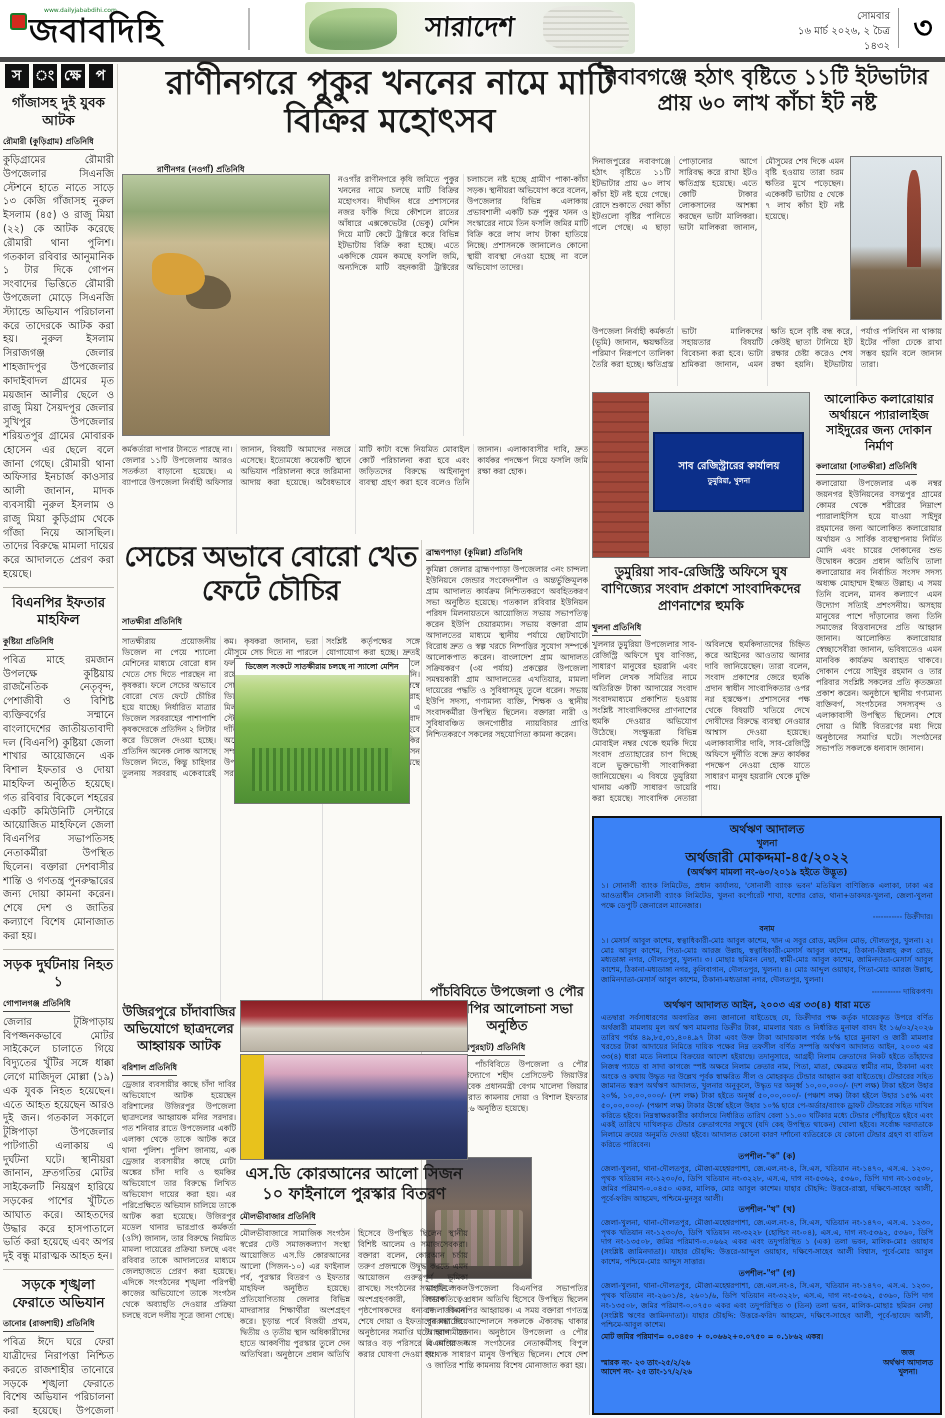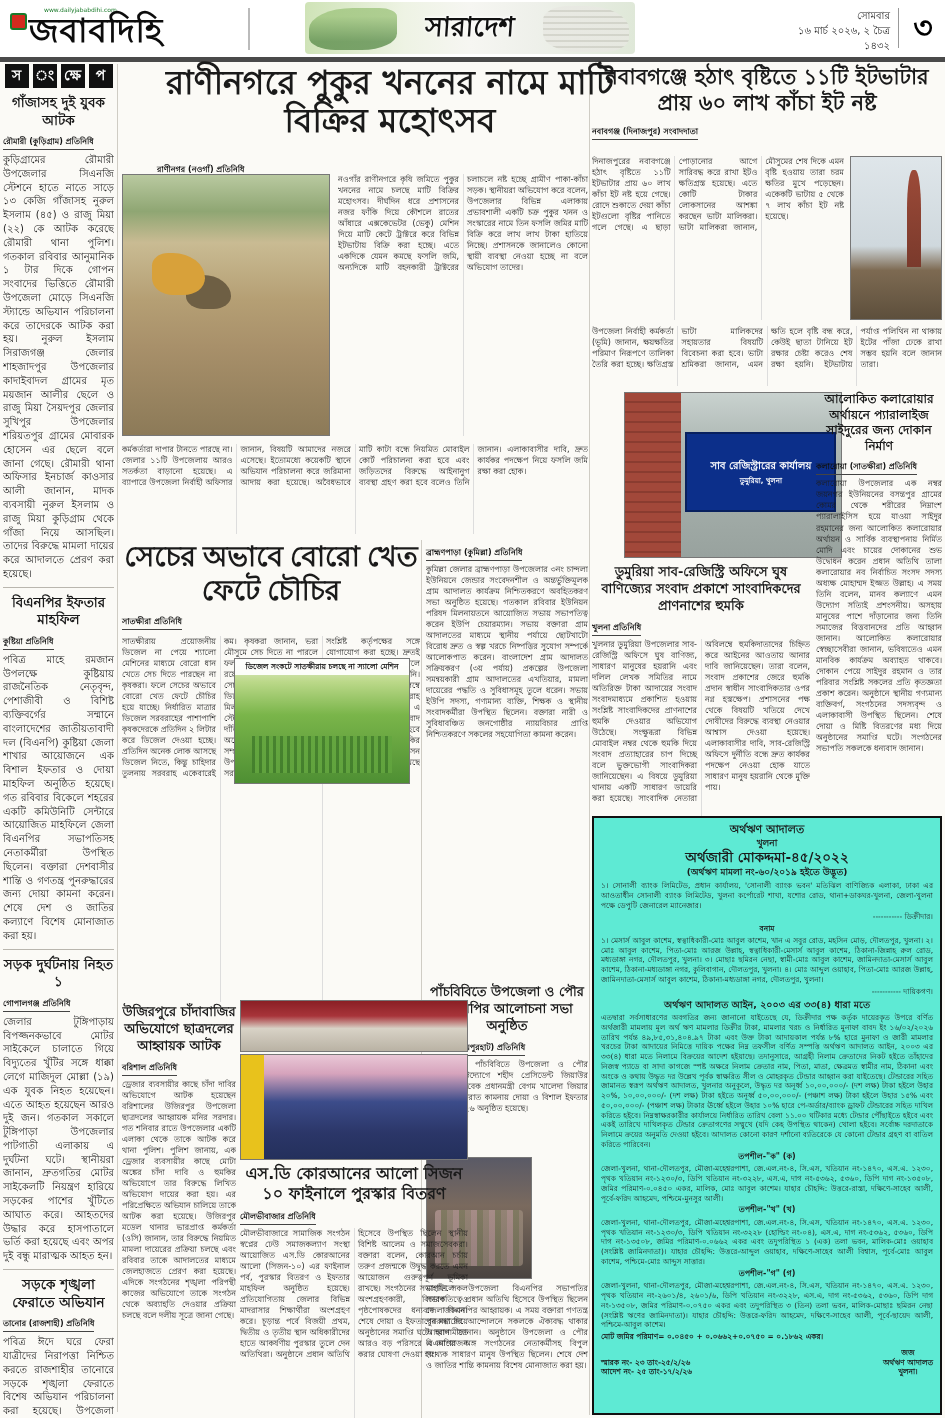--- a/index.html
+++ b/index.html
@@ -66,21 +66,21 @@
   .caption-strip{position:absolute;left:0;top:0;width:100%;background:rgba(255,255,255,.92);
       color:#111;font-size:7.5px;font-weight:700;text-align:center;padding:2px 1px;box-sizing:border-box;}
   
   #briefs{left:3px;top:64px;width:115px;height:1348px;border-right:1px solid #cfccc4;padding-right:3px;box-sizing:border-box;}
   #briefs-header{display:flex;gap:4px;justify-content:center;margin-bottom:6px;}
   .brief-letter{width:24px;height:24px;background:#111;color:#fff;font-size:14px;font-weight:900;
       display:flex;align-items:center;justify-content:center;}
   .brief{border-bottom:1px solid #b9b6ae;padding-bottom:6px;margin-bottom:6px;}
   .brief .body{font-size:10px;}
   
-  #notice{left:592px;top:816px;width:350px;height:599px;border:2px solid #111;background:#5eead4;
+  #notice{left:592px;top:816px;width:350px;height:599px;border:2px solid #111;background:#3b82f6;
       box-sizing:border-box;padding:5px 7px;font-size:7.4px;line-height:1.32;text-align:justify;}
   #notice .c{text-align:center;}
   #notice .t1{font-size:11px;font-weight:900;}
   #notice .t2{font-size:9px;font-weight:700;}
   #notice .case{font-size:13.5px;font-weight:900;}
   #notice .sub{font-size:9px;font-weight:700;}
   #notice .big{font-size:15px;font-weight:900;text-decoration:underline;}
   #notice .law{font-size:9.5px;font-weight:900;}
   #notice .r{text-align:right;}
   #notice .sched{text-align:center;font-weight:900;font-size:8px;}
@@ -146,27 +146,26 @@
   <div class="abs" style="left:122px;top:64px;width:466px;height:472px;padding-left:35px;">
     <h1 class="hl-xl">রাণীনগরে পুকুর খননের নামে মাটি বিক্রির মহোৎসব</h1>
     <div style="margin-top:17px;"><span class="byline">রাণীনগর (নওগাঁ) প্রতিনিধি</span></div>
     <div class="photo ph-pond abs" style="left:0;top:110px;width:208px;height:262px;"></div>
     <div class="body cols2 abs" style="left:216px;top:110px;width:250px;height:262px;">নওগাঁর রাণীনগরে কৃষি জমিতে পুকুর খননের নামে চলছে মাটি বিক্রির মহোৎসব। দীর্ঘদিন ধরে প্রশাসনের নজর ফাঁকি দিয়ে কৌশলে রাতের আঁধারে এক্সকেভেটর (ভেকু) মেশিন দিয়ে মাটি কেটে ট্রাক্টরে করে বিভিন্ন ইটভাটায় বিক্রি করা হচ্ছে। এতে একদিকে যেমন কমছে ফসলি জমি, অন্যদিকে মাটি বহনকারী ট্রাক্টরের চলাচলে নষ্ট হচ্ছে গ্রামীণ পাকা-কাঁচা সড়ক। স্থানীয়রা অভিযোগ করে বলেন, উপজেলার বিভিন্ন এলাকায় প্রভাবশালী একটি চক্র পুকুর খনন ও সংস্কারের নামে তিন ফসলি জমির মাটি বিক্রি করে লাখ লাখ টাকা হাতিয়ে নিচ্ছে। প্রশাসনকে জানালেও কোনো স্থায়ী ব্যবস্থা নেওয়া হচ্ছে না বলে অভিযোগ তাদের।</div>
     <div class="body cols4 abs" style="left:0;top:380px;width:466px;height:90px;">কর্মকর্তারা দাপার টানতে পারছে না। জেলার ১১টি উপজেলায় আরও সতর্কতা বাড়ানো হয়েছে। এ ব্যাপারে উপজেলা নির্বাহী অফিসার জানান, বিষয়টি আমাদের নজরে এসেছে। ইতোমধ্যে কয়েকটি স্থানে অভিযান পরিচালনা করে জরিমানা আদায় করা হয়েছে। অবৈধভাবে মাটি কাটা বন্ধে নিয়মিত মোবাইল কোর্ট পরিচালনা করা হবে এবং জড়িতদের বিরুদ্ধে আইনানুগ ব্যবস্থা গ্রহণ করা হবে বলেও তিনি জানান। এলাকাবাসীর দাবি, দ্রুত কার্যকর পদক্ষেপ নিয়ে ফসলি জমি রক্ষা করা হোক।</div>
   </div>
 
   <div class="abs" style="left:592px;top:64px;width:350px;height:324px;">
     <h2 class="hl-lg">নবাবগঞ্জে হঠাৎ বৃষ্টিতে ১১টি ইটভাটার প্রায় ৬০ লাখ কাঁচা ইট নষ্ট</h2>
-    <div style="margin-top:2px;"><span class="byline">নবাবগঞ্জ (দিনাজপুর) সংবাদদাতা</span></div>
     <div class="body cols3 abs" style="left:0;top:92px;width:252px;height:164px;">দিনাজপুরের নবাবগঞ্জে হঠাৎ বৃষ্টিতে ১১টি ইটভাটার প্রায় ৬০ লাখ কাঁচা ইট নষ্ট হয়ে গেছে। রোদে শুকাতে দেয়া কাঁচা ইটগুলো বৃষ্টির পানিতে গলে গেছে। এ ছাড়া পোড়ানোর আগে সারিবদ্ধ করে রাখা ইটও ক্ষতিগ্রস্ত হয়েছে। এতে কোটি টাকার লোকসানের আশঙ্কা করছেন ভাটা মালিকরা। ভাটা মালিকরা জানান, মৌসুমের শেষ দিকে এমন বৃষ্টি হওয়ায় তারা চরম ক্ষতির মুখে পড়েছেন। একেকটি ভাটায় ৫ থেকে ৭ লাখ কাঁচা ইট নষ্ট হয়েছে।</div>
     <div class="photo ph-kiln abs" style="left:258px;top:92px;width:92px;height:164px;"></div>
     <div class="body cols4 abs" style="left:0;top:262px;width:350px;height:60px;">উপজেলা নির্বাহী কর্মকর্তা (ভূমি) জানান, ক্ষয়ক্ষতির পরিমাণ নিরূপণে তালিকা তৈরি করা হচ্ছে। ক্ষতিগ্রস্ত ভাটা মালিকদের সহায়তার বিষয়টি বিবেচনা করা হবে। ভাটা শ্রমিকরা জানান, এমন ক্ষতি হলে বৃষ্টি বন্ধ করে, কেউই ছাতা টানিয়ে ইট রক্ষার চেষ্টা করেও শেষ রক্ষা হয়নি। ইটভাটায় পর্যাপ্ত পলিথিন না থাকায় ইটের পাঁজা ঢেকে রাখা সম্ভব হয়নি বলে জানান তারা।</div>
   </div>
 
-  <div class="photo ph-subreg abs" style="left:592px;top:392px;width:218px;height:166px;margin-left:32px;">
+  <div class="photo ph-subreg abs" style="left:592px;top:392px;width:218px;height:166px;">
     <div class="brick"></div>
     <div class="sign">
       <div style="font-size:10px;">সাব রেজিস্ট্রারের কার্যালয়</div>
       <div style="font-size:7px;">ডুমুরিয়া, খুলনা</div>
     </div>
   </div>
 
   <div class="abs" style="left:592px;top:564px;width:218px;height:248px;">
     <h3 class="hl-sm">ডুমুরিয়া সাব-রেজিস্ট্রি অফিসে ঘুষ বাণিজ্যের সংবাদ প্রকাশে সাংবাদিকদের প্রাণনাশের হুমকি</h3>
     <div><span class="byline">খুলনা প্রতিনিধি</span></div>
@@ -176,21 +175,21 @@
   <div class="abs" style="left:816px;top:392px;width:126px;height:420px;">
     <h3 style="font-size:12px;line-height:1.3;text-align:center;">আলোকিত কলারোয়ার অর্থায়নে প্যারালাইজ সাইদুরের জন্য দোকান নির্মাণ</h3>
     <div><span class="byline">কলারোয়া (সাতক্ষীরা) প্রতিনিধি</span></div>
     <div class="body" style="height:348px;">কলারোয়া উপজেলার এক নম্বর জয়নগর ইউনিয়নের বসন্তপুর গ্রামের কোমর থেকে শরীরের নিম্নাংশ প্যারালাইসিস হয়ে যাওয়া সাইদুর রহমানের জন্য আলোকিত কলারোয়ার অর্থায়ন ও সার্বিক ব্যবস্থাপনায় নির্মিত মোদি এবং চায়ের দোকানের শুভ উদ্বোধন করেন প্রধান অতিথি তালা কলারোয়ার নব নির্বাচিত সংসদ সদস্য অধ্যক্ষ মোহাম্মদ ইজ্জত উল্লাহ। এ সময় তিনি বলেন, মানব কল্যাণে এমন উদ্যোগ সত্যিই প্রশংসনীয়। অসহায় মানুষের পাশে দাঁড়ানোর জন্য তিনি সমাজের বিত্তবানদের প্রতি আহ্বান জানান। আলোকিত কলারোয়ার স্বেচ্ছাসেবীরা জানান, ভবিষ্যতেও এমন মানবিক কার্যক্রম অব্যাহত থাকবে। দোকান পেয়ে সাইদুর রহমান ও তার পরিবার সংশ্লিষ্ট সকলের প্রতি কৃতজ্ঞতা প্রকাশ করেন। অনুষ্ঠানে স্থানীয় গণ্যমান্য ব্যক্তিবর্গ, সংগঠনের সদস্যবৃন্দ ও এলাকাবাসী উপস্থিত ছিলেন। শেষে দোয়া ও মিষ্টি বিতরণের মধ্য দিয়ে অনুষ্ঠানের সমাপ্তি ঘটে। সংগঠনের সভাপতি সকলকে ধন্যবাদ জানান।</div>
   </div>
 
   <div class="abs" style="left:122px;top:540px;width:298px;height:462px;">
     <h2 style="font-size:28px;line-height:1.2;text-align:center;font-weight:900;font-family:Liberation Serif, serif;">সেচের অভাবে বোরো খেত ফেটে চৌচির</h2>
     <div style="margin-top:2px;"><span class="byline">সাতক্ষীরা প্রতিনিধি</span></div>
     <div class="body cols3 abs" style="left:0;top:96px;width:298px;height:366px;">সাতক্ষীরায় প্রয়োজনীয় ডিজেল না পেয়ে শ্যালো মেশিনের মাধ্যমে বোরো ধান খেতে সেচ দিতে পারছেন না কৃষকরা। ফলে সেচের অভাবে বোরো খেত ফেটে চৌচির হয়ে যাচ্ছে। নির্ধারিত মাত্রার ডিজেল সরবরাহের পাশাপাশি কৃষকদেরকে প্রতিদিন ২ লিটার করে ডিজেল দেওয়া হচ্ছে। প্রতিদিন অনেক লোক আসছে ডিজেল নিতে, কিন্তু চাহিদার তুলনায় সরবরাহ একেবারেই কম। কৃষকরা জানান, ভরা মৌসুমে সেচ দিতে না পারলে ফলন বিপর্যয়ের আশঙ্কা রয়েছে। এক বিঘা জমিতে সেচ দিতে প্রায় ১০ লিটার ডিজেল প্রয়োজন হলেও মিলছে মাত্র ২ লিটার। ফিলিং স্টেশনগুলোতে দীর্ঘ লাইনে দাঁড়িয়েও ডিজেল পাচ্ছেন না অনেকে। এ বিষয়ে জেলা কৃষি সম্প্রসারণ অধিদপ্তরের উপপরিচালক বলেন, ডিজেল সরবরাহ স্বাভাবিক রাখতে সংশ্লিষ্ট কর্তৃপক্ষের সঙ্গে যোগাযোগ করা হচ্ছে। দ্রুতই এ সংকট কেটে যাবে বলে আশা প্রকাশ করেন তিনি। তবে কৃষকদের দাবি, অবিলম্বে পর্যাপ্ত ডিজেল সরবরাহ নিশ্চিত করা না হলে এ মৌসুমে বোরো আবাদ মারাত্মকভাবে ক্ষতিগ্রস্ত হবে এবং খাদ্য নিরাপত্তা হুমকির মুখে পড়বে। জেলা প্রশাসন বিষয়টি গুরুত্বের সঙ্গে দেখছে বলে জানা গেছে।</div>
-    <div class="photo ph-field abs" style="left:112px;top:118px;width:176px;height:126px;">
+    <div class="photo ph-field abs" style="left:112px;top:118px;width:176px;height:146px;">
       <div class="caption-strip">ডিজেল সংকটে সাতক্ষীরায় চলছে না স্যালো মেশিন</div>
     </div>
   </div>
 
   <div class="abs" style="left:426px;top:540px;width:162px;height:442px;">
     <div><span class="byline">ব্রাহ্মণপাড়া (কুমিল্লা) প্রতিনিধি</span></div>
     <div class="body" style="height:356px;">কুমিল্লা জেলার ব্রাহ্মণপাড়া উপজেলার ৩নং চান্দলা ইউনিয়নে জেন্ডার সংবেদনশীল ও অন্তর্ভুক্তিমূলক গ্রাম আদালত কার্যক্রম নিশ্চিতকরণে অবহিতকরণ সভা অনুষ্ঠিত হয়েছে। গতকাল রবিবার ইউনিয়ন পরিষদ মিলনায়তনে আয়োজিত সভায় সভাপতিত্ব করেন ইউপি চেয়ারম্যান। সভায় বক্তারা গ্রাম আদালতের মাধ্যমে স্থানীয় পর্যায়ে ছোটখাটো বিরোধ দ্রুত ও স্বল্প খরচে নিষ্পত্তির সুযোগ সম্পর্কে আলোকপাত করেন। বাংলাদেশ গ্রাম আদালত সক্রিয়করণ (৩য় পর্যায়) প্রকল্পের উপজেলা সমন্বয়কারী গ্রাম আদালতের এখতিয়ার, মামলা দায়েরের পদ্ধতি ও সুবিধাসমূহ তুলে ধরেন। সভায় ইউপি সদস্য, গণ্যমান্য ব্যক্তি, শিক্ষক ও স্থানীয় সংবাদকর্মীরা উপস্থিত ছিলেন। বক্তারা নারী ও সুবিধাবঞ্চিত জনগোষ্ঠীর ন্যায়বিচার প্রাপ্তি নিশ্চিতকরণে সকলের সহযোগিতা কামনা করেন।</div>
   </div>
 
   <div class="abs" style="left:426px;top:984px;width:162px;height:430px;">

